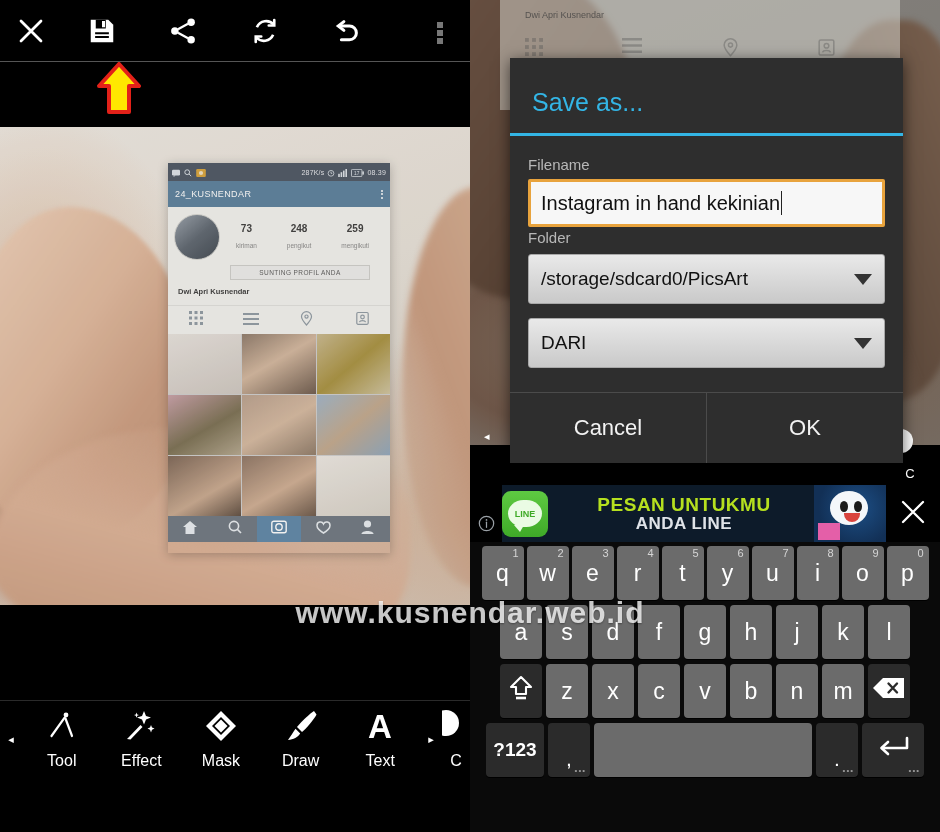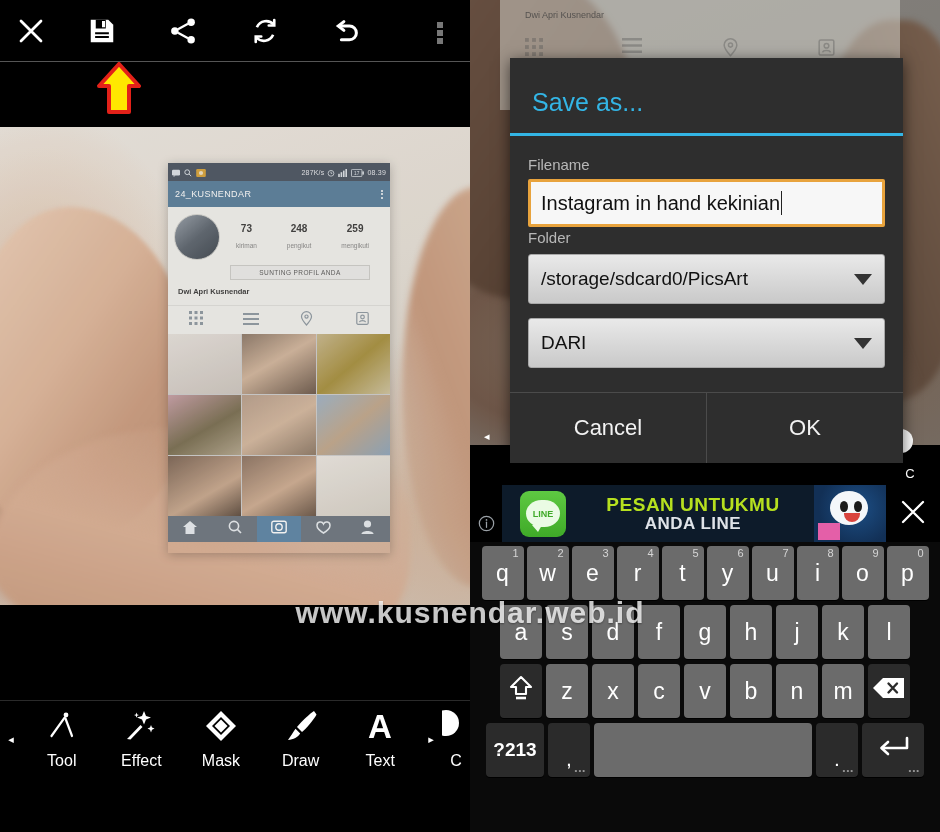--- a/index.html
+++ b/index.html
@@ -151,21 +151,21 @@
   .dlg-btn { flex:1; height:70px; display:flex; align-items:center;
              justify-content:center; font-size:22px; color:#f2f2f2; }
   .dlg-btn + .dlg-btn { border-left:1px solid #4b4b4b; }
 
   
   .ad-banner { position:absolute; left:470px; top:485px; width:470px; height:57px;
                background:#0d1b2a; z-index:45; display:flex; align-items:center;
                overflow:hidden; }
   .ad-info { width:32px; height:57px; display:flex; align-items:flex-end;
              justify-content:center; padding-bottom:6px; background:#000; }
-  .ad-line-logo { width:46px; height:46px; margin-left:18px; border-radius:9px;
+  .ad-line-logo { width:46px; height:46px; margin-left:0; border-radius:9px;
                   background:linear-gradient(#5ec942,#3faa28);
                   display:flex; align-items:center; justify-content:center;
                   flex:0 0 auto; }
   .ad-bubble { width:34px; height:27px; border-radius:50%/55%; background:#eafbe4;
                display:flex; align-items:center; justify-content:center;
                font-size:9px; font-weight:bold; color:#3faa28; position:relative; }
   .ad-bubble:after { content:""; position:absolute; left:6px; bottom:-5px;
                      border-left:6px solid transparent; border-right:4px solid transparent;
                      border-top:7px solid #eafbe4; }
   .ad-text { flex:1; text-align:center; line-height:1.05; padding-left:6px; }
@@ -730,21 +730,21 @@
         <span>
           <svg width="34" height="24" viewBox="0 0 34 24">
             <path d="M11 2 H32 V22 H11 L1 12 Z" fill="#fff"></path>
             <path d="M16.5 7.5 L25 16.5 M25 7.5 L16.5 16.5" stroke="#2b2b2b" stroke-width="2.4" stroke-linecap="round"></path>
           </svg>
         </span>
       </div>
     </div>
 
     <div class="kb-row r4" style="display:flex;justify-content:center;gap:4px;">
-      <div class="key dark fn-123" style="height:54px">?213</div>
+      <div class="key dark fn-123" style="height:54px">?123</div>
       <div class="key dark fn-comma" style="height:54px;align-items:flex-end;padding-bottom:6px">
         <span>,</span>
         <span class="micro">•••</span>
       </div>
       <div class="key fn-space" style="height:54px"></div>
       <div class="key dark fn-dot" style="height:54px;align-items:flex-end;padding-bottom:6px">
         <span>.</span>
         <span class="micro">•••</span>
       </div>
       <div class="key dark fn-enter" style="height:54px">

